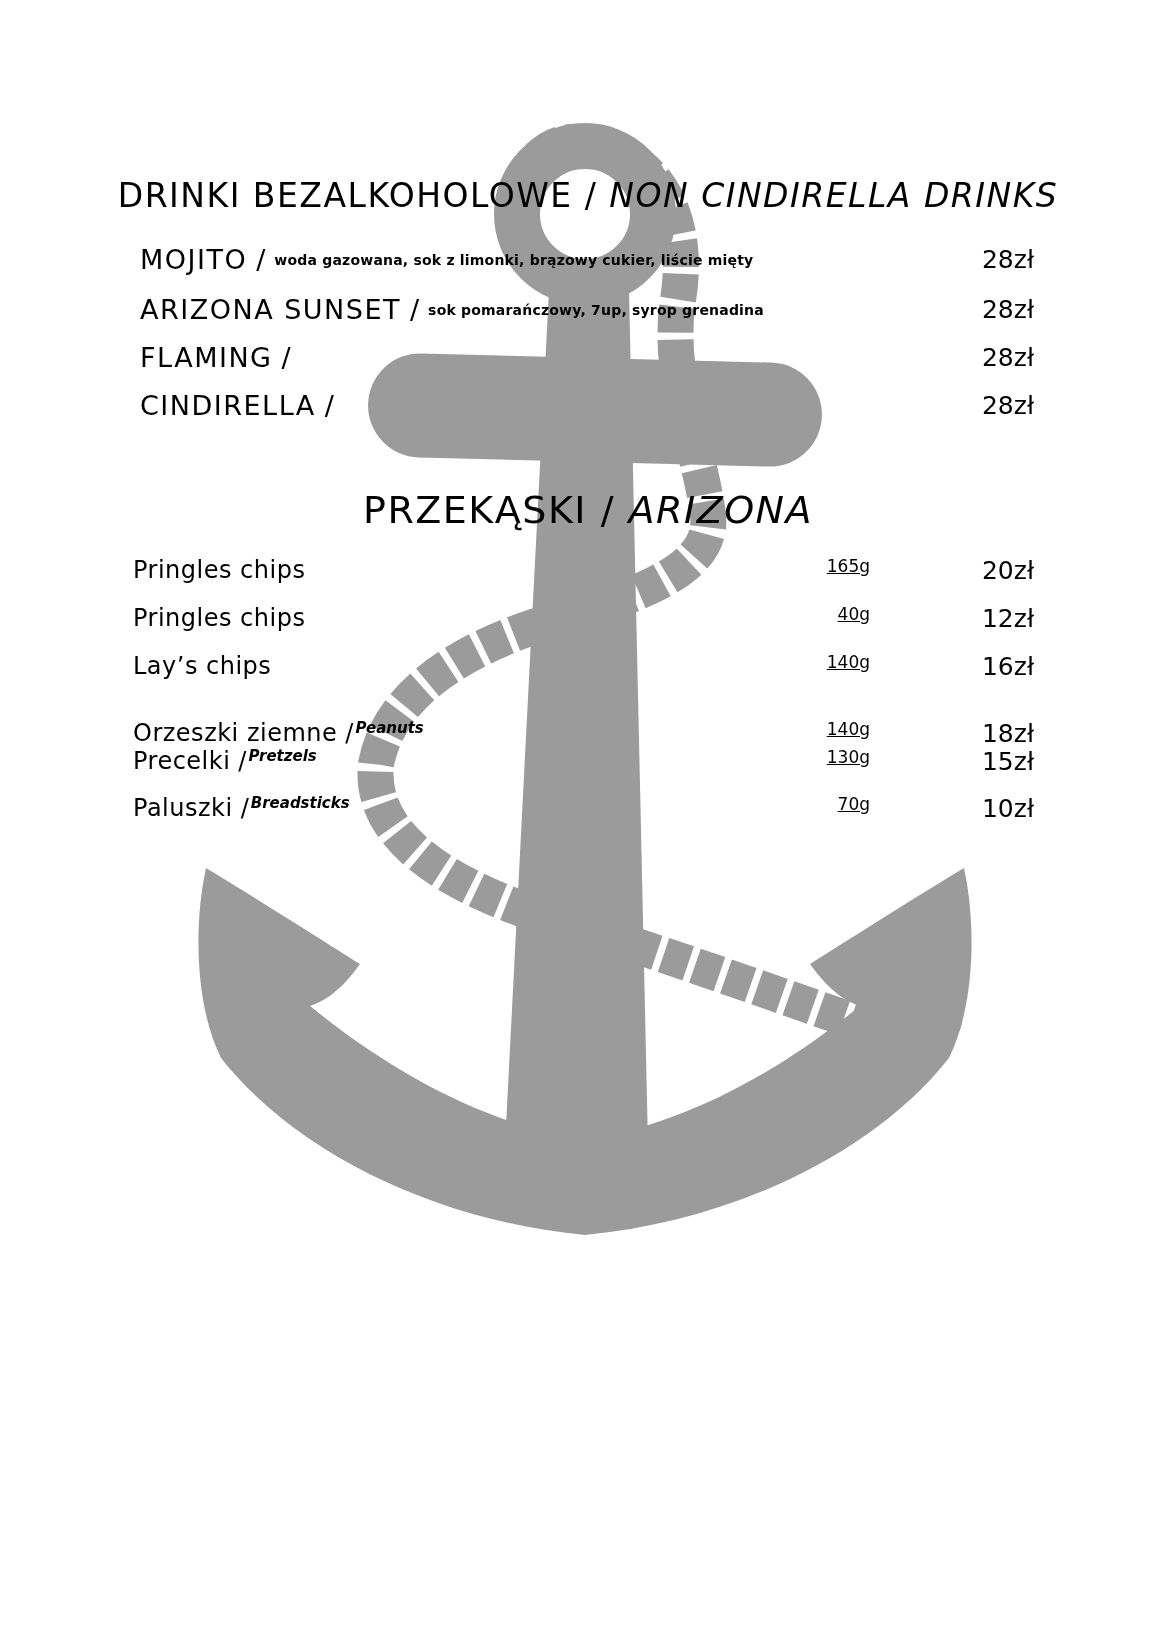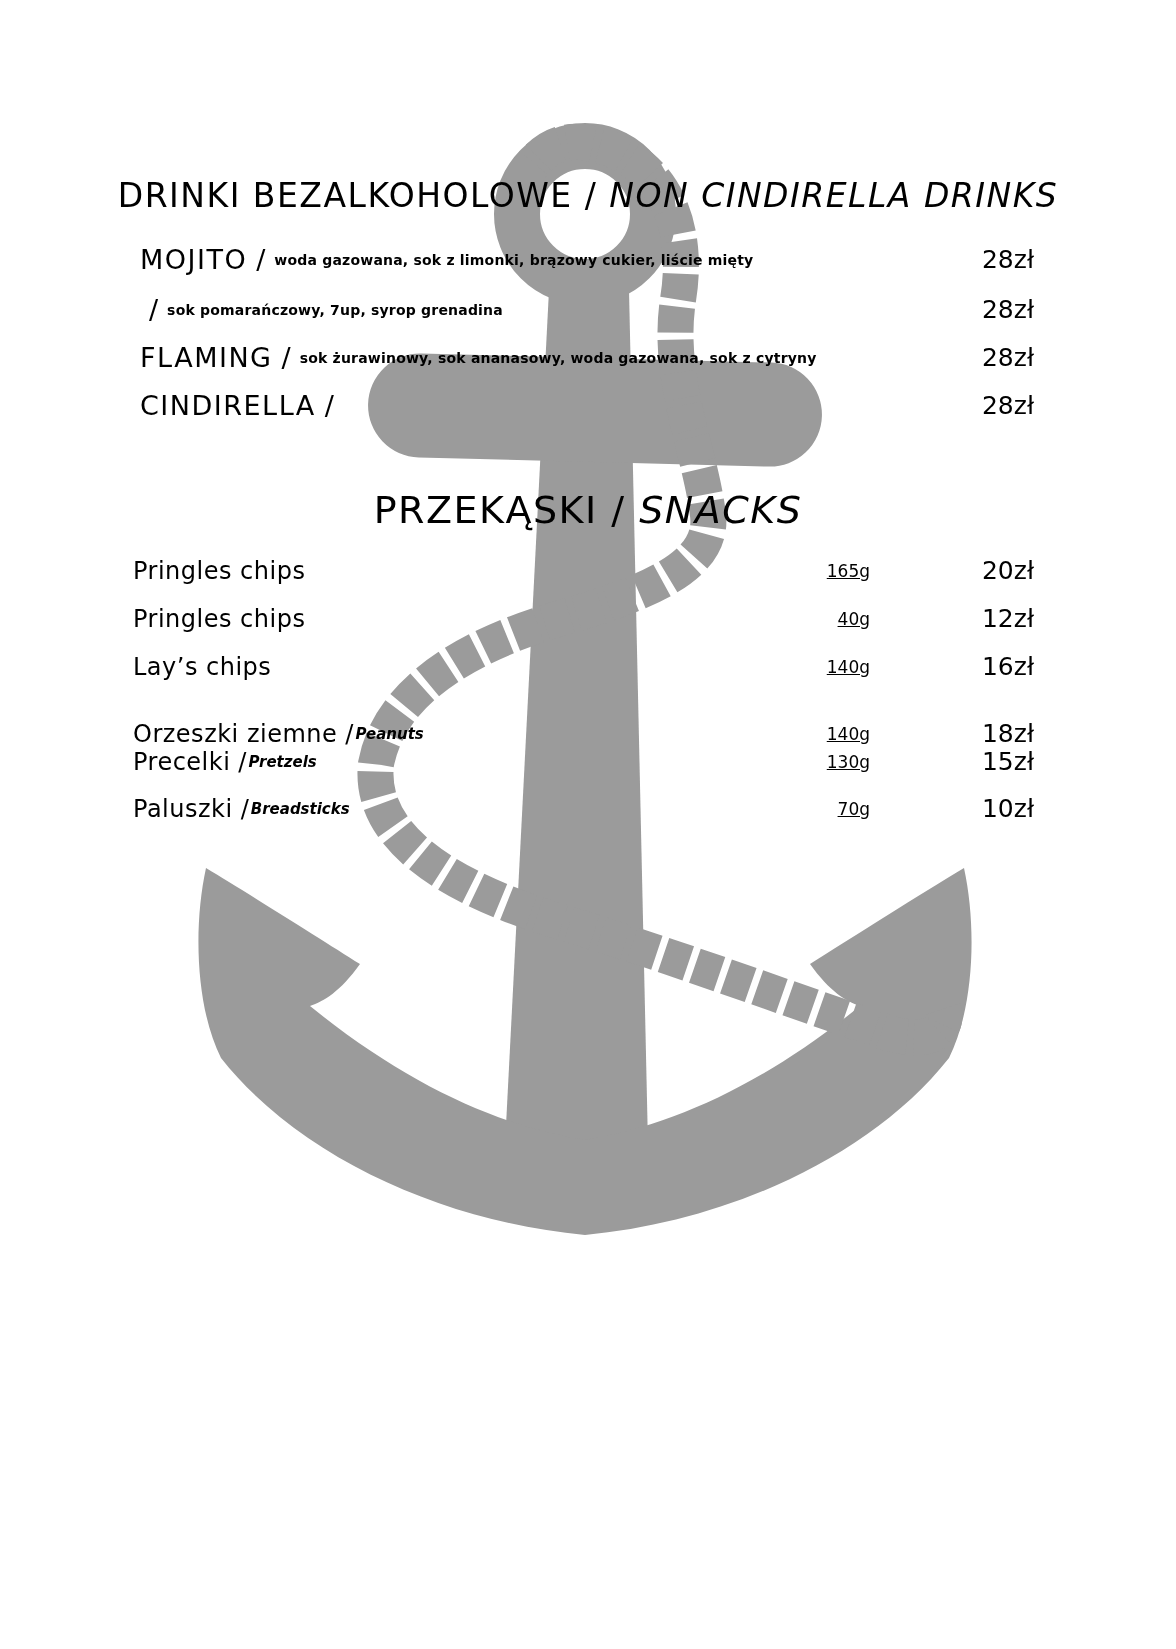--- a/index.html
+++ b/index.html
@@ -41,21 +41,21 @@
   .dname { font-size: 27px; letter-spacing: 1.5px; }
   .dsep  { font-size: 27px; margin: 0 9px; }
   .ddesc { font-size: 14px; font-weight: bold; letter-spacing: 0.2px; }
   .dfill { flex: 1; }
   .dprice { font-size: 25px; text-align: right; min-width: 120px; }
 
   .srow {
     left: 133px;
     width: 901px;
     display: flex;
-    align-items: center;
+    align-items: flex-start;
     white-space: nowrap;
   }
   .sname { font-size: 24px; letter-spacing: 0.5px; }
   .ssep  { font-size: 24px; margin-left: 8px; margin-right: 2px; }
   .salt  { font-size: 15px; font-style: italic; font-weight: bold; }
   .sfill { flex: 1; }
   .sweight { font-size: 17px; text-align: right; width: 120px; text-decoration: underline; }
   .sprice  { font-size: 25px; text-align: right; width: 164px; }
 </style>
 </head>
@@ -102,45 +102,45 @@
 
   <div class="layer drow" style="top:244px">
     <span class="dname">MOJITO</span>
     <span class="dsep">/</span>
     <span class="ddesc">woda gazowana, sok z limonki, brązowy cukier, liście mięty</span>
     <span class="dfill"></span>
     <span class="dprice">28zł</span>
   </div>
 
   <div class="layer drow" style="top:294px">
+    <span class="dname">ARIZONA SUNSET</span>
     <span class="dsep">/</span>
     <span class="ddesc">sok pomarańczowy, 7up, syrop grenadina</span>
     <span class="dfill"></span>
     <span class="dprice">28zł</span>
   </div>
 
   <div class="layer drow" style="top:342px">
     <span class="dname">FLAMING</span>
     <span class="dsep">/</span>
-    <span class="ddesc">sok żurawinowy, sok ananasowy, woda gazowana, sok z cytryny</span>
     <span class="dfill"></span>
     <span class="dprice">28zł</span>
   </div>
 
   <div class="layer drow" style="top:390px">
     <span class="dname">CINDIRELLA</span>
     <span class="dsep">/</span>
     <span class="dfill"></span>
     <span class="dprice">28zł</span>
   </div>
 
   <div class="layer section-title" style="top:488px; font-size:38px">
     <span class="t-pl">PRZEKĄSKI</span>
     <span class="t-sep"> <span>/</span> </span>
-    <span class="t-en">SNACKS</span>
+    <span class="t-en">ARIZONA</span>
   </div>
 
   <div class="layer srow" style="top:556px">
     <span class="sname">Pringles chips</span>
     <span class="sfill"></span>
     <span class="sweight">165g</span>
     <span class="sprice">20zł</span>
   </div>
 
   <div class="layer srow" style="top:604px">

